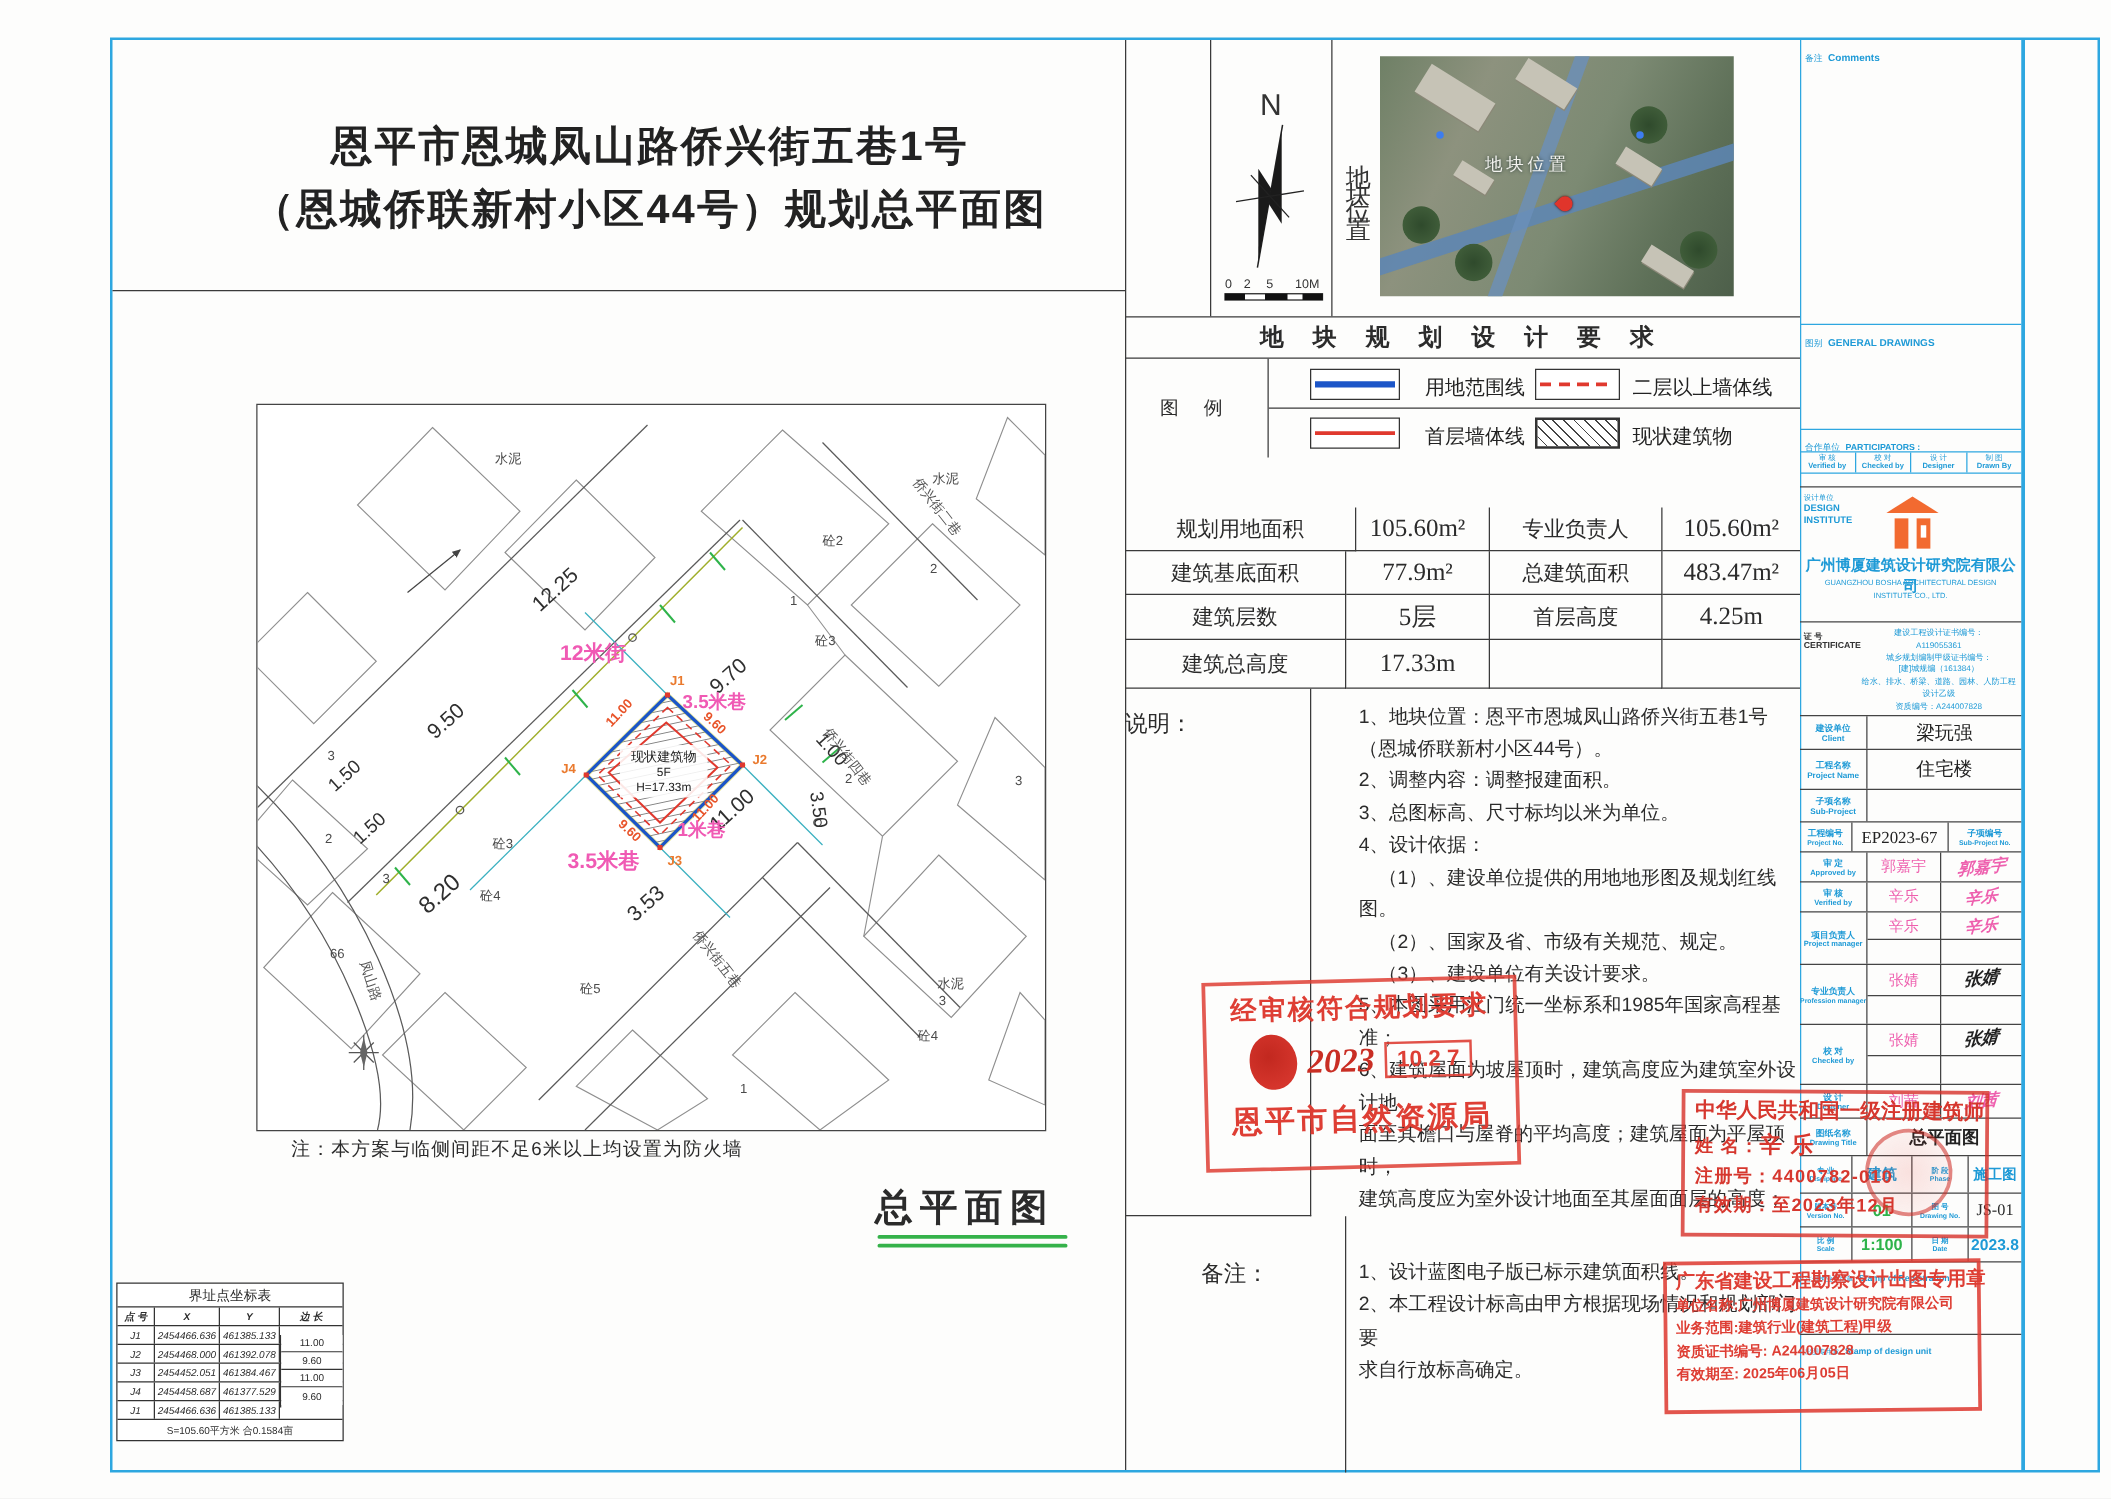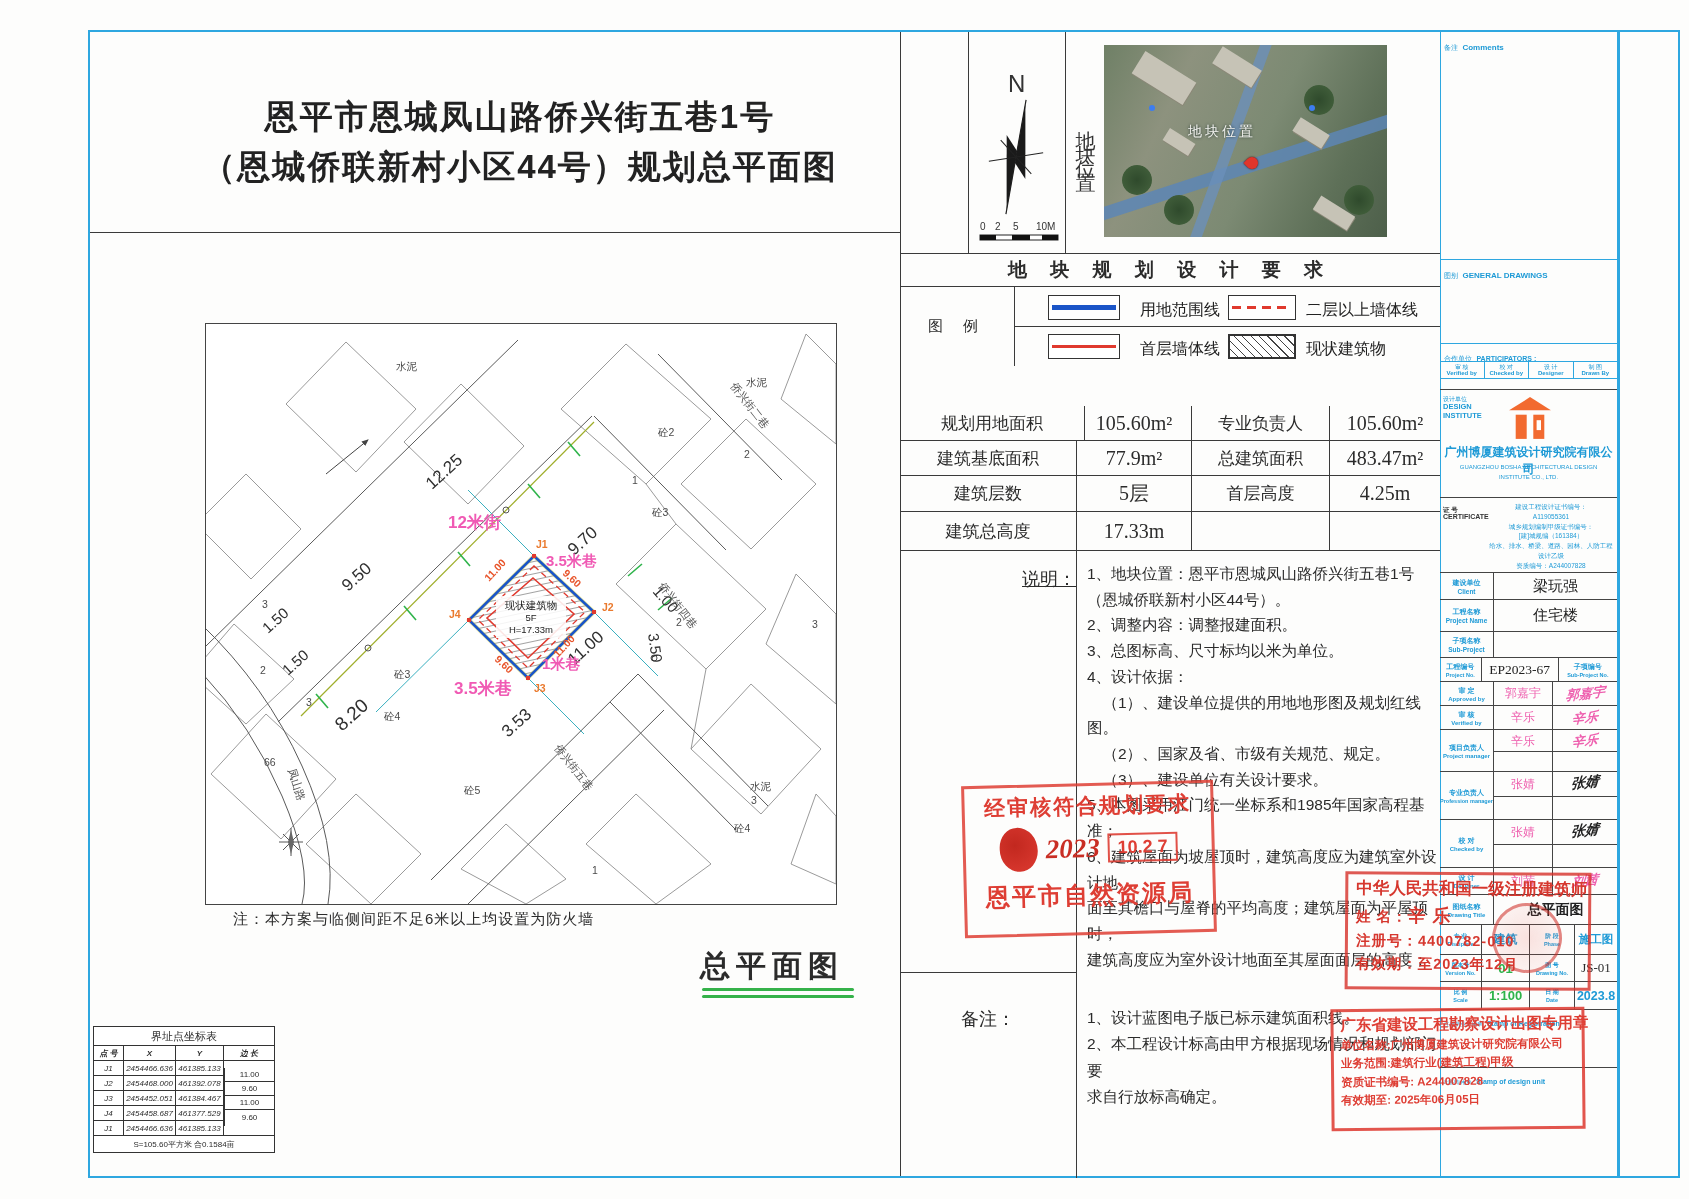--- a/index.html
+++ b/index.html
@@ -42,22 +42,22 @@
   .sw-reddash{width:100%;height:3px;margin:0 3px;background:repeating-linear-gradient(90deg,#e0392e 0 9px,transparent 9px 15px);}
   .sw-hatch{width:100%;height:100%;background:repeating-linear-gradient(45deg,transparent 0 5px,#444 5px 6px);}
   .leg-lab{font-size:16px;color:#222;}
   .ti-head{left:900px;top:366px;width:540px;height:40px;border-bottom:1.5px solid #3a3a3a;box-sizing:border-box;
            display:flex;align-items:center;justify-content:center;font-size:24px;font-weight:bold;letter-spacing:14px;}
   .cell{position:absolute;box-sizing:border-box;border-bottom:1.2px solid #3a3a3a;display:flex;align-items:center;justify-content:center;}
   .cell.lab{font-size:17px;}
   .cell.val{font-family:"Liberation Serif",serif;font-size:20px;}
   .br{border-right:1.2px solid #3a3a3a;}
   
-  .note-lab-cell{left:900px;top:551px;width:177px;height:422px;border-right:1.2px solid #3a3a3a;border-bottom:1.2px solid #3a3a3a;box-sizing:border-box;
-                 display:flex;justify-content:flex-end;padding-top:16px;font-size:18px;text-decoration:underline;}
+  .note-lab-cell{left:900px;top:551px;width:149px;height:422px;border-right:1.2px solid #3a3a3a;border-bottom:1.2px solid #3a3a3a;box-sizing:border-box;
+                 display:flex;justify-content:flex-start;padding-top:16px;font-size:18px;}
   .note-content{left:1077px;top:551px;width:363px;height:422px;box-sizing:border-box;padding:10px 0 0 10px;
                 font-size:15.5px;line-height:1.66;white-space:pre-line;overflow:hidden;}
   .rem-lab-cell{left:900px;top:973px;width:177px;height:205px;border-right:1.2px solid #3a3a3a;box-sizing:border-box;
                 display:flex;justify-content:center;padding-top:34px;font-size:18px;}
   .rem-content{left:1077px;top:973px;width:363px;height:205px;box-sizing:border-box;padding:32px 0 0 10px;
                font-size:15.5px;line-height:1.7;white-space:pre-line;overflow:hidden;}
   
   .planbox{left:205px;top:323px;width:632px;height:582px;border:1.2px solid #444;box-sizing:border-box;background:#fff;}
   .plan-note{left:233px;top:910px;font-size:15px;letter-spacing:1px;}
   .big-label{left:700px;top:946px;font-size:30px;font-weight:bold;letter-spacing:6px;}

